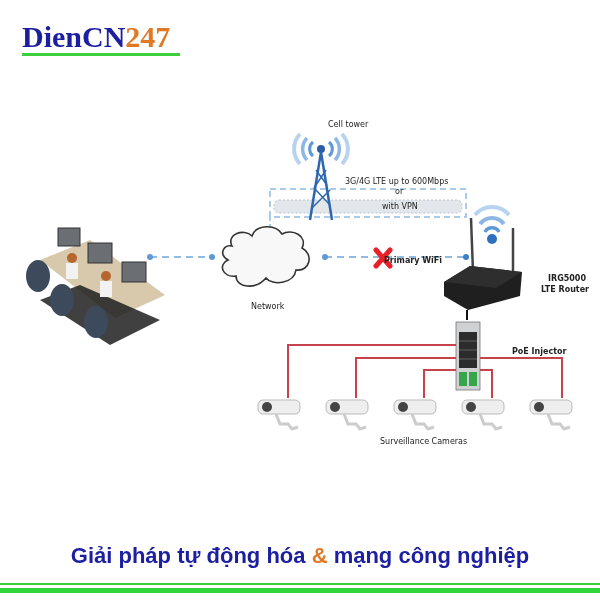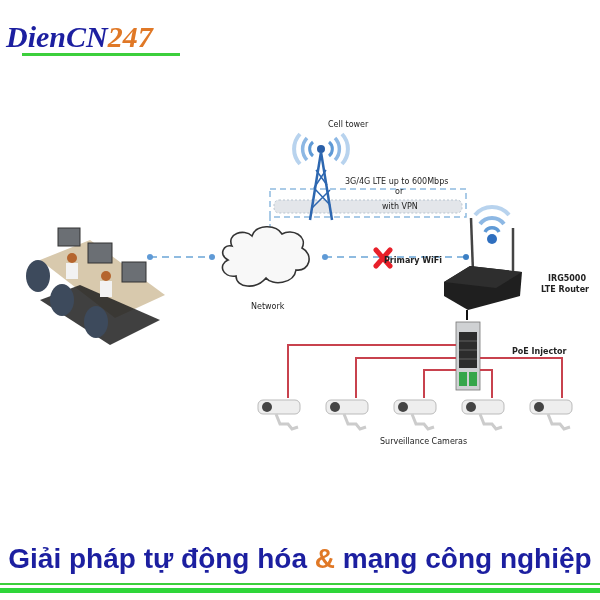--- a/index.html
+++ b/index.html
@@ -1,24 +1,24 @@
 <!DOCTYPE html>
 <html><head>
 <meta charset="utf-8">
 <style>
   html,body{margin:0;padding:0;background:#ffffff;}
   body{width:600px;height:600px;position:relative;overflow:hidden;font-family:"DejaVu Sans",sans-serif;}
   .abs{position:absolute;}
-  .logo{left:6px;top:20px;font-family:"Liberation Serif","DejaVu Serif",serif;font-weight:bold;font-size:30px;letter-spacing:0px;line-height:34px;font-style:italic;}
+  .logo{left:22px;top:20px;font-family:"Liberation Serif","DejaVu Serif",serif;font-weight:bold;font-size:30px;letter-spacing:0px;line-height:34px;}
   .logo .p1{color:#1c1fa0;}
   .logo .p2{color:#e07826;}
   .logo-line{left:22px;top:53px;width:158px;height:3px;background:#3ccf3c;}
   .lbl{font-size:8px;color:#222;white-space:nowrap;}
   .lbl-b{font-size:8px;color:#222;font-weight:bold;white-space:nowrap;padding-left:28px;}
-  .footer{left:0;top:543px;width:600px;text-align:center;font-family:"Liberation Sans",sans-serif;font-weight:bold;font-size:28px;color:#1c1fa0;}
+  .footer{left:0;top:543px;width:600px;text-align:center;font-family:"Liberation Sans",sans-serif;font-weight:bold;font-size:22px;color:#1c1fa0;}
   .footer .amp{color:#e07826;}
   .fline1{left:0;top:583px;width:600px;height:2px;background:#3ccf3c;}
   .fline2{left:0;top:588px;width:600px;height:5px;background:#2fd63a;}
   svg{position:absolute;left:0;top:0;}
 </style>
 </head>
 <body>
 
 <div class="abs logo">
   <span class="p1">DienCN</span><span class="p2">247</span>

